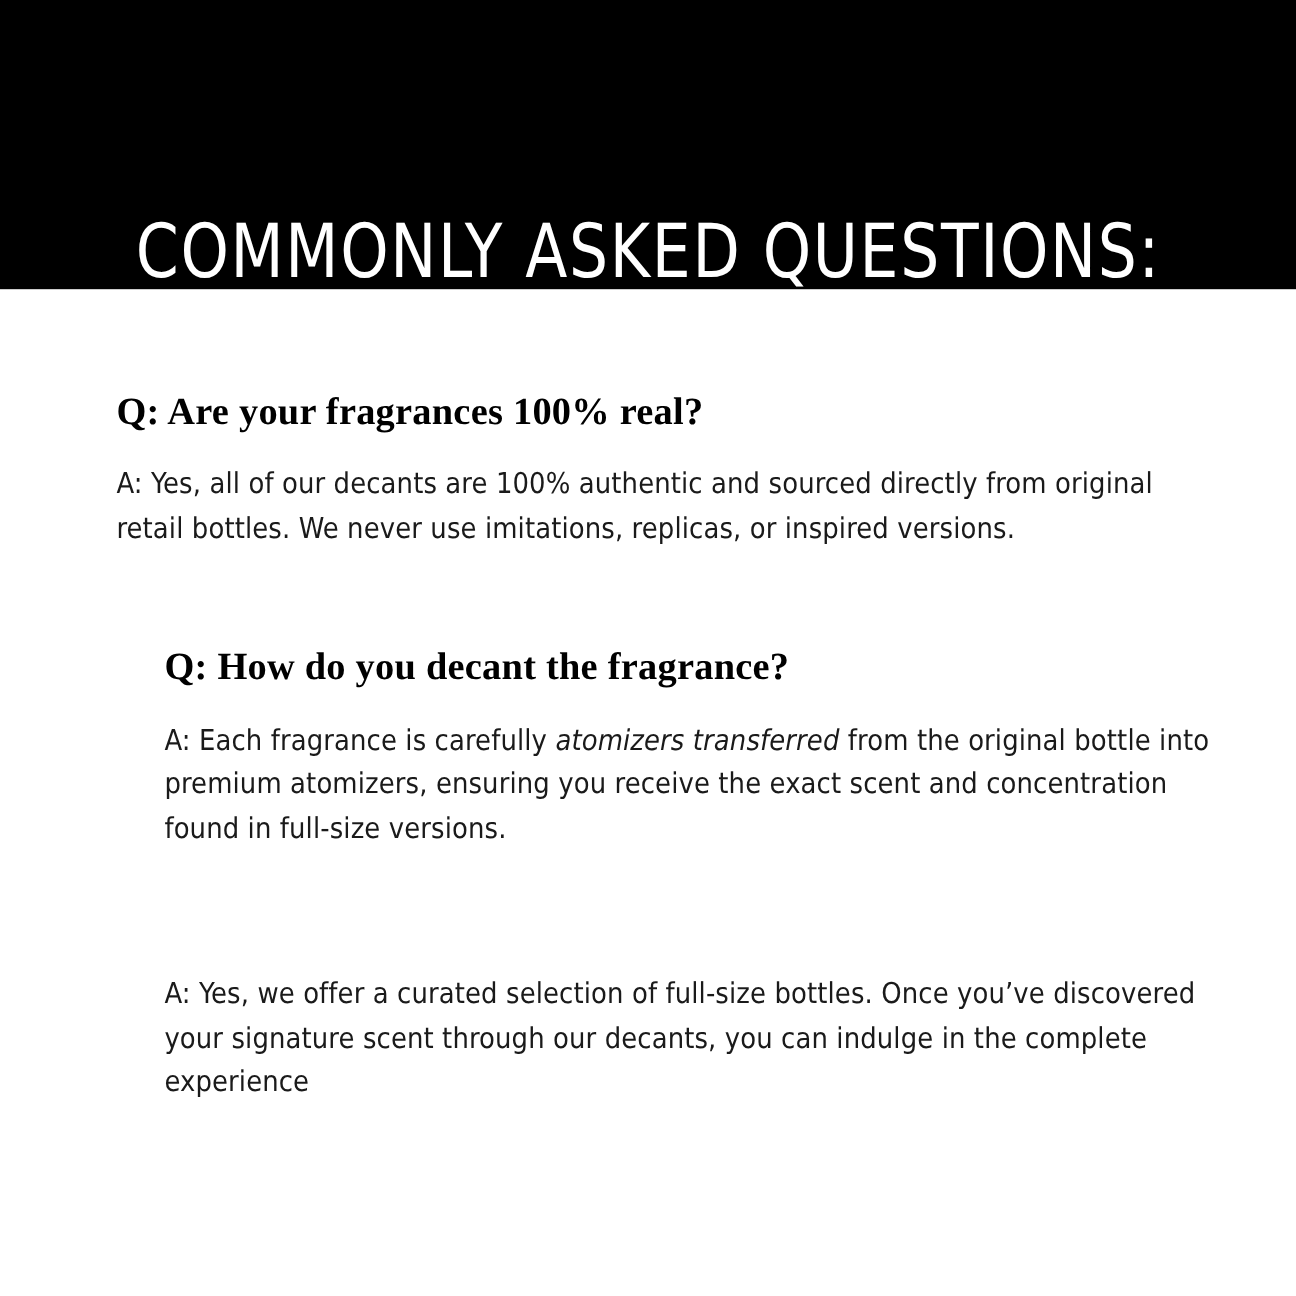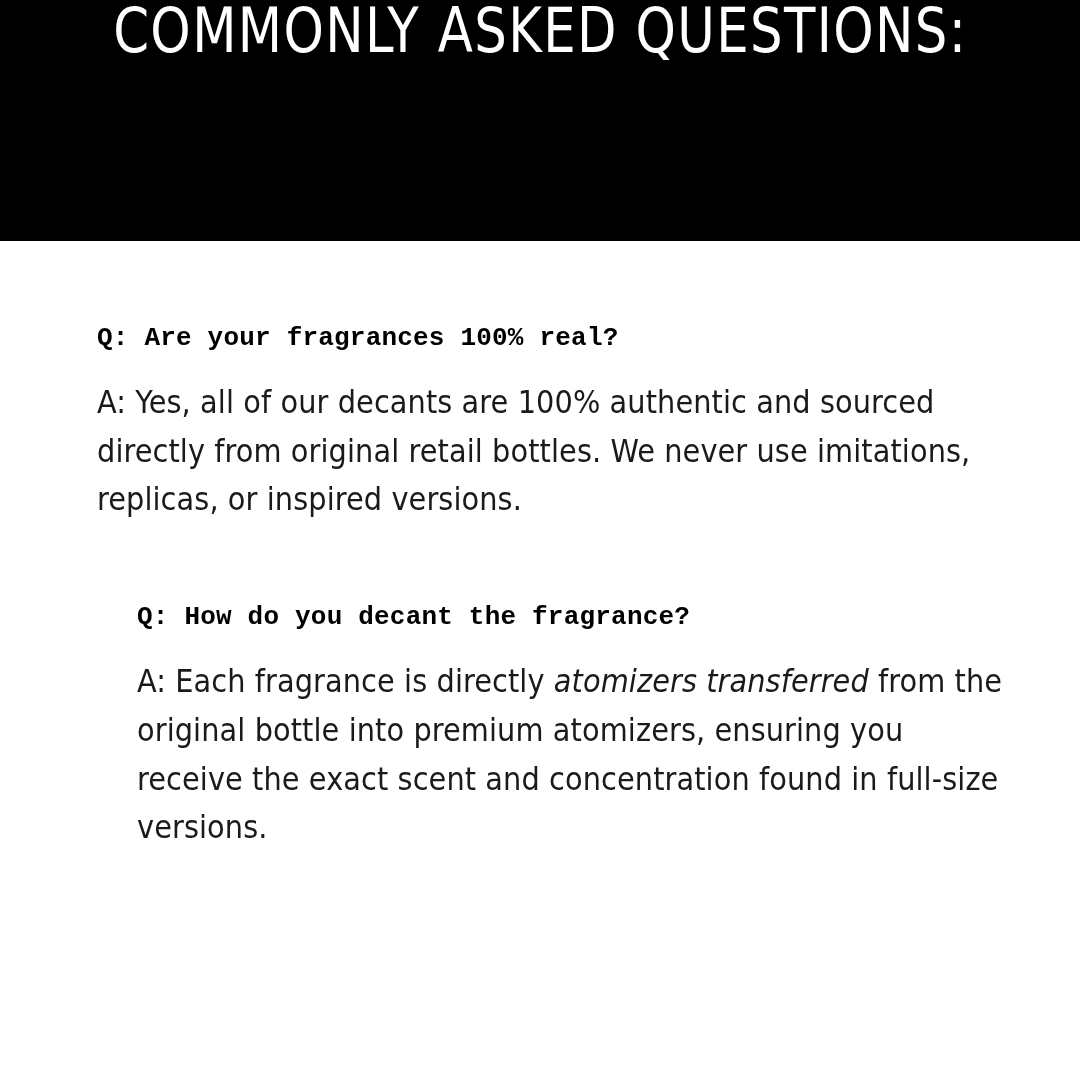--- a/index.html
+++ b/index.html
@@ -14,21 +14,21 @@
     width: 1080px;
     height: 1080px;
     background: #ffffff;
     overflow: hidden;
   }
   .header-band {
     width: 100%;
     height: 241px;
     background: #000000;
     display: flex;
-    align-items: flex-start;
+    align-items: flex-end;
     justify-content: center;
   }
   .header-title {
     color: #ffffff;
     font-family: "DejaVu Sans Condensed", "Liberation Sans Narrow", "Liberation Sans", sans-serif;
     font-size: 62px;
     font-weight: 400;
     letter-spacing: 1.5px;
     line-height: 1;
     transform: scaleX(0.92);
@@ -36,31 +36,31 @@
   }
   .faq-body {
     padding: 0 72px 0 97px;
   }
   .faq-item {
     margin-top: 0;
   }
   .faq-item.first { padding-top: 82px; }
   .faq-item.rest { padding-top: 78px; margin-left: 40px; }
   .question {
-    font-family: Liberation Mono, monospace;
-    font-size: 26px;
+    font-family: Liberation Serif, serif;
+    font-size: 32px;
     font-weight: 700;
     color: #000000;
     letter-spacing: 0.2px;
     line-height: 1.2;
   }
   .answer {
     margin-top: 24px;
     font-family: "DejaVu Sans Condensed", "Liberation Sans", sans-serif;
-    font-size: 32px;
+    font-size: 24px;
     font-weight: 400;
     color: #1a1a1a;
     line-height: 1.52;
     max-width: 915px;
     letter-spacing: 0.1px;
   }
   .answer em {
     font-style: italic;
   }
 </style>
@@ -78,21 +78,24 @@
     <div class="faq-item first">
       <div class="question">Q: Are your fragrances 100% real?</div>
       <div class="answer">
         <span>A: Yes, all of our decants are 100% authentic and sourced directly from original retail bottles. We never use imitations, replicas, or inspired versions.</span><em></em><span></span>
       </div>
     </div>
 
     <div class="faq-item rest">
       <div class="question">Q: How do you decant the fragrance?</div>
       <div class="answer">
-        <span>A: Each fragrance is directly </span><em>atomizers transferred</em><span> from the original bottle into premium atomizers, ensuring you receive the exact scent and concentration found in full-size versions.</span>
+        <span>A: Each fragrance is carefully </span><em>atomizers transferred</em><span> from the original bottle into premium atomizers, ensuring you receive the exact scent and concentration found in full-size versions.</span>
       </div>
     </div>
 
     <div class="faq-item rest">
+      <div class="answer">
+        <span>A: Yes, we offer a curated selection of full-size bottles. Once you’ve discovered your signature scent through our decants, you can indulge in the complete experience</span><em></em><span></span>
+      </div>
     </div>
 
   </div>
 </div>
 
 </body></html>

